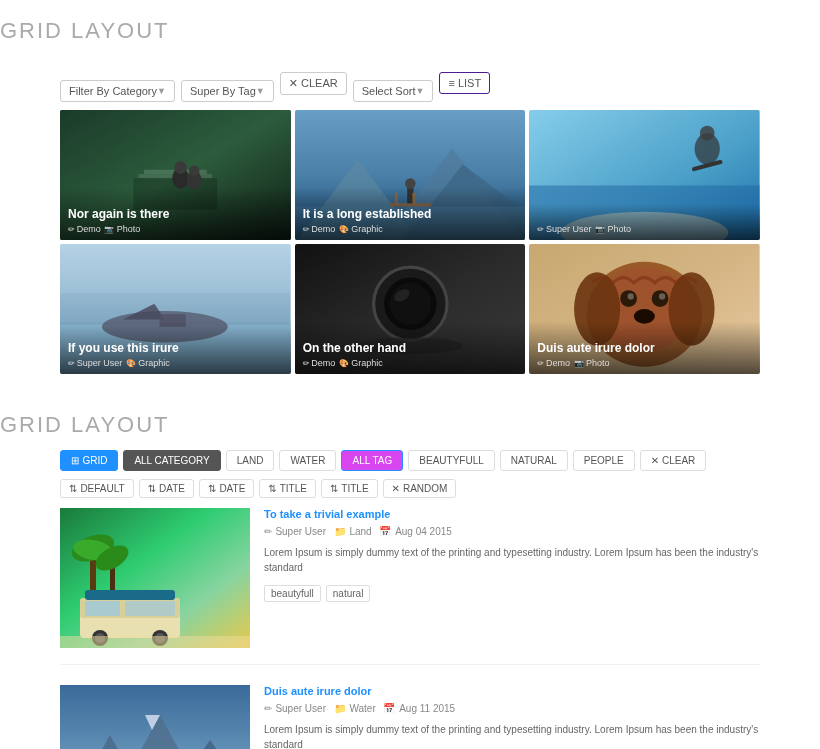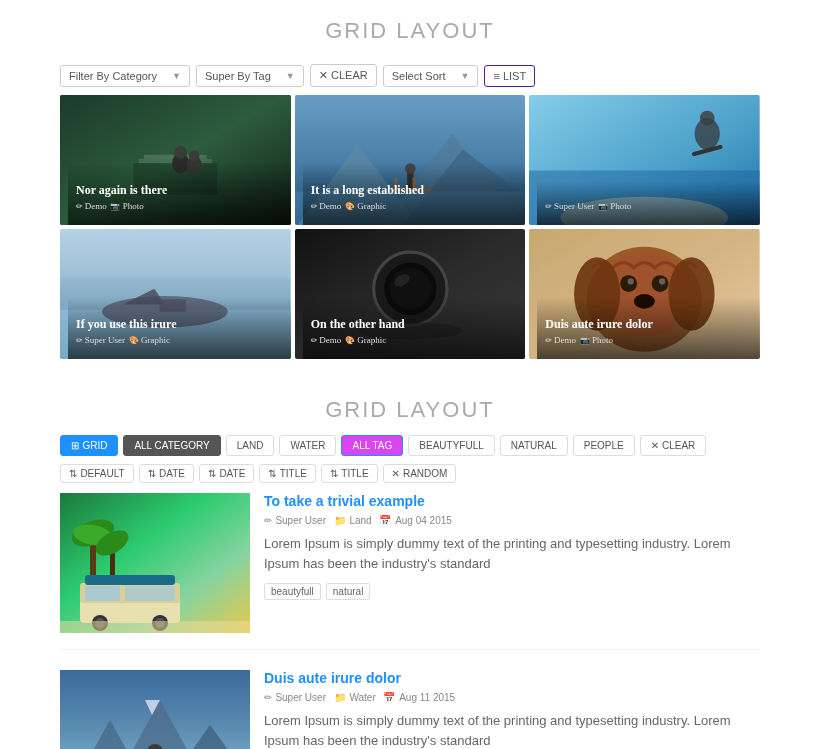--- a/index.html
+++ b/index.html
@@ -1,20 +1,20 @@
 <!DOCTYPE html>
 <html><head>
   <meta charset="utf-8">
   <style>
     * { box-sizing: border-box; margin: 0; padding: 0; }
     body { font-family: Arial, sans-serif; background: #fff; width: 820px; font-size: 12px; color: #333; }
 
     
     .section-title {
-      text-align: center;
+      text-align: left;
       font-size: 22px;
       font-weight: 300;
       color: #aaa;
       letter-spacing: 2px;
       padding: 18px 0 12px;
     }
 
     
     .filter-bar {
       display: flex;
@@ -26,21 +26,22 @@
     .filter-select {
       border: 1px solid #ccc;
       border-radius: 3px;
       padding: 4px 8px;
       font-size: 11px;
       color: #555;
       background: #fff;
       cursor: pointer;
       display: flex;
       align-items: center;
-      gap: 15px;
+      gap: 0;
+      margin-top: 16px;
     }
     .filter-select .arrow { font-size: 9px; color: #999; }
     .btn-clear {
       border: 1px solid #ccc;
       border-radius: 3px;
       padding: 4px 8px;
       font-size: 11px;
       color: #555;
       background: #fff;
       cursor: pointer;
@@ -70,24 +71,23 @@
       overflow: hidden;
       border-radius: 2px;
     }
     .grid-item .img-bg {
       width: 100%; height: 100%;
       background-size: cover;
       background-position: center;
     }
     .grid-item .overlay {
       position: absolute;
-      bottom: 0; left: 8px; right: 0;
+      bottom: 0; left: 0; right: 0;
       background: linear-gradient(transparent, rgba(0,0,0,0.65));
-      padding: 20px 8px 14px;
-      font-family: Liberation Serif, serif;
+      padding: 20px 8px 6px;
     }
     .grid-item .item-title {
       color: #fff;
       font-size: 12px;
       font-weight: bold;
       margin-bottom: 3px;
     }
     .grid-item .item-tags { display: flex; gap: 4px; flex-wrap: wrap; }
     .grid-item .tag {
       color: #ddd;
@@ -150,35 +150,35 @@
       min-width: 190px;
       height: 140px;
       background-size: cover;
       background-position: center;
       border-radius: 2px;
       flex-shrink: 0;
     }
     .list-item-content { flex: 1; }
     .list-item-title {
       color: #1e90ff;
-      font-size: 14px;
+      font-size: 11px;
       font-weight: bold;
       margin-bottom: 6px;
     }
     .list-item-meta {
       display: flex;
       align-items: center;
       gap: 8px;
       font-size: 10px;
       color: #888;
       margin-bottom: 8px;
     }
     .meta-item { display: flex; align-items: center; gap: 3px; }
     .list-item-desc {
-      font-size: 13px;
+      font-size: 10px;
       color: #666;
       line-height: 1.5;
       margin-bottom: 10px;
     }
     .item-tags-bottom { display: flex; gap: 5px; }
     .tag-pill {
       border: 1px solid #ddd;
       border-radius: 2px;
       padding: 2px 6px;
       font-size: 10px;

